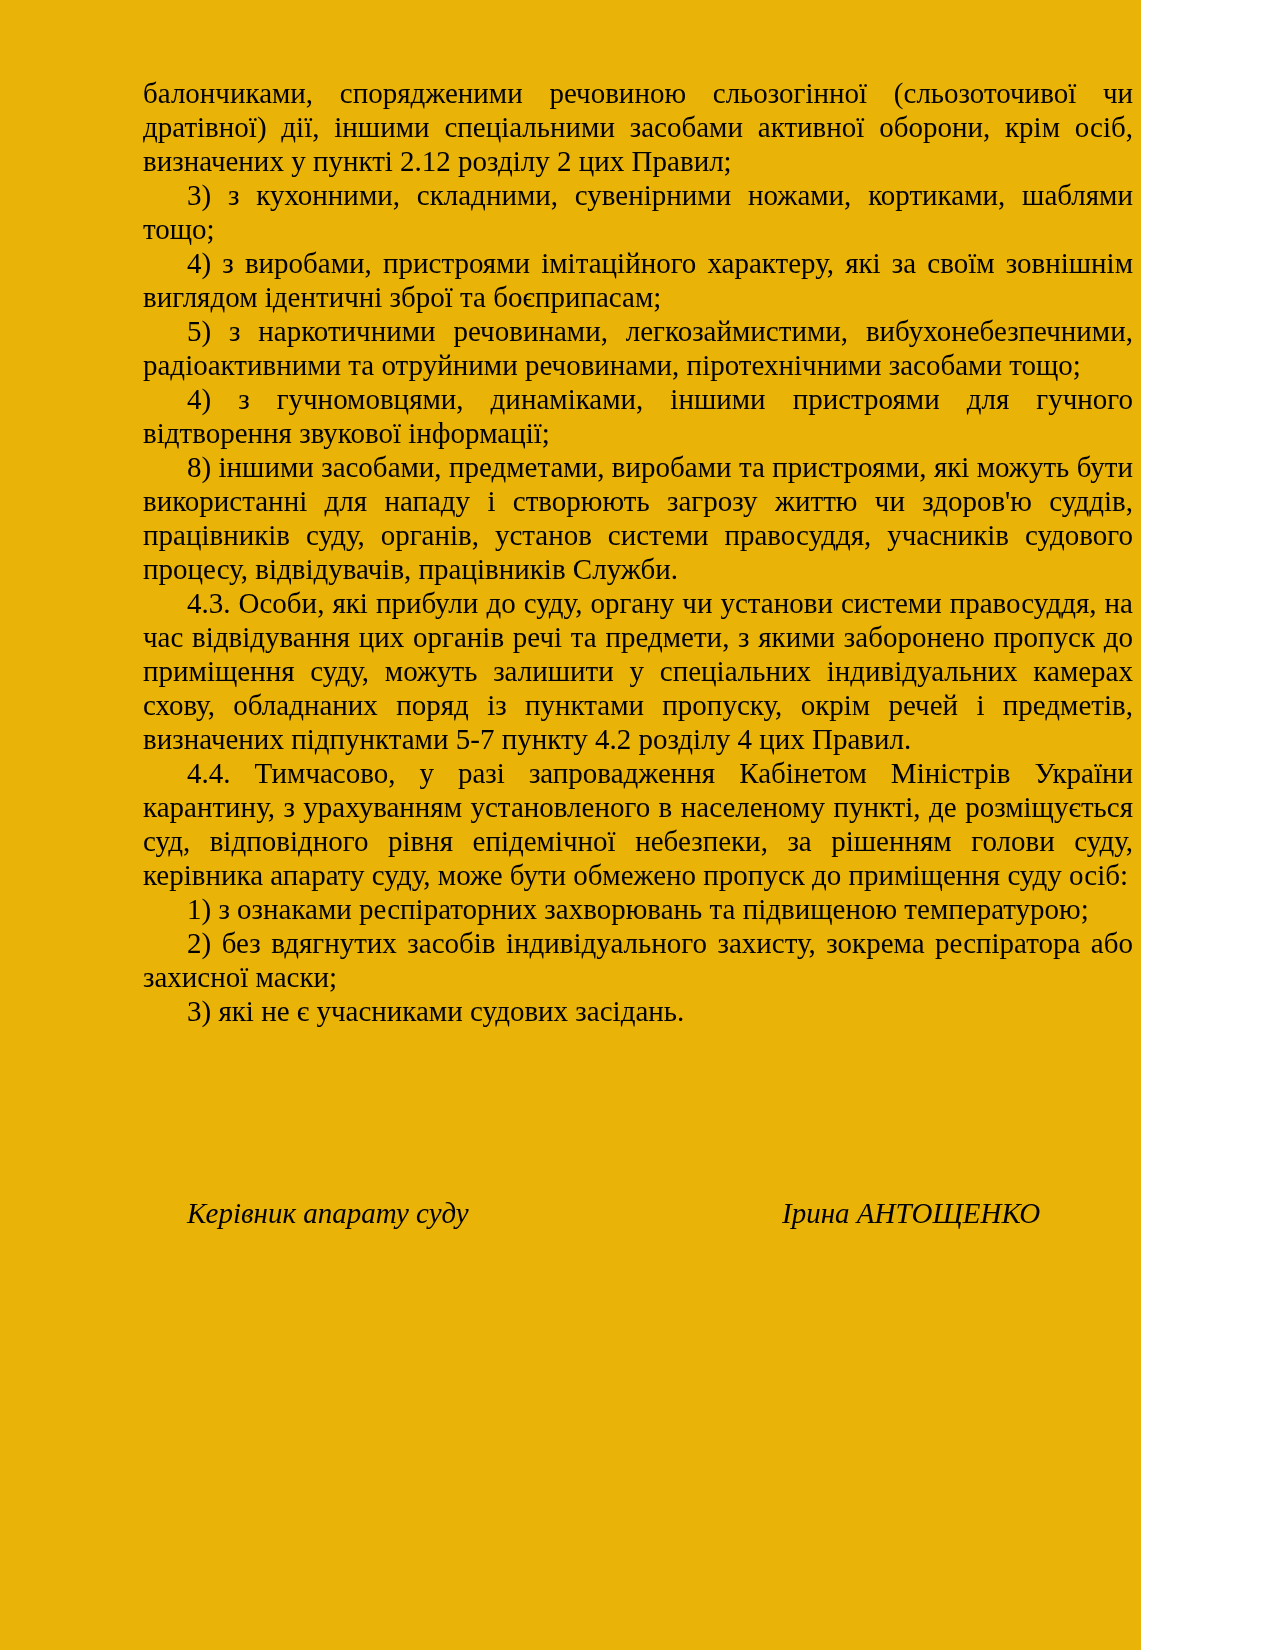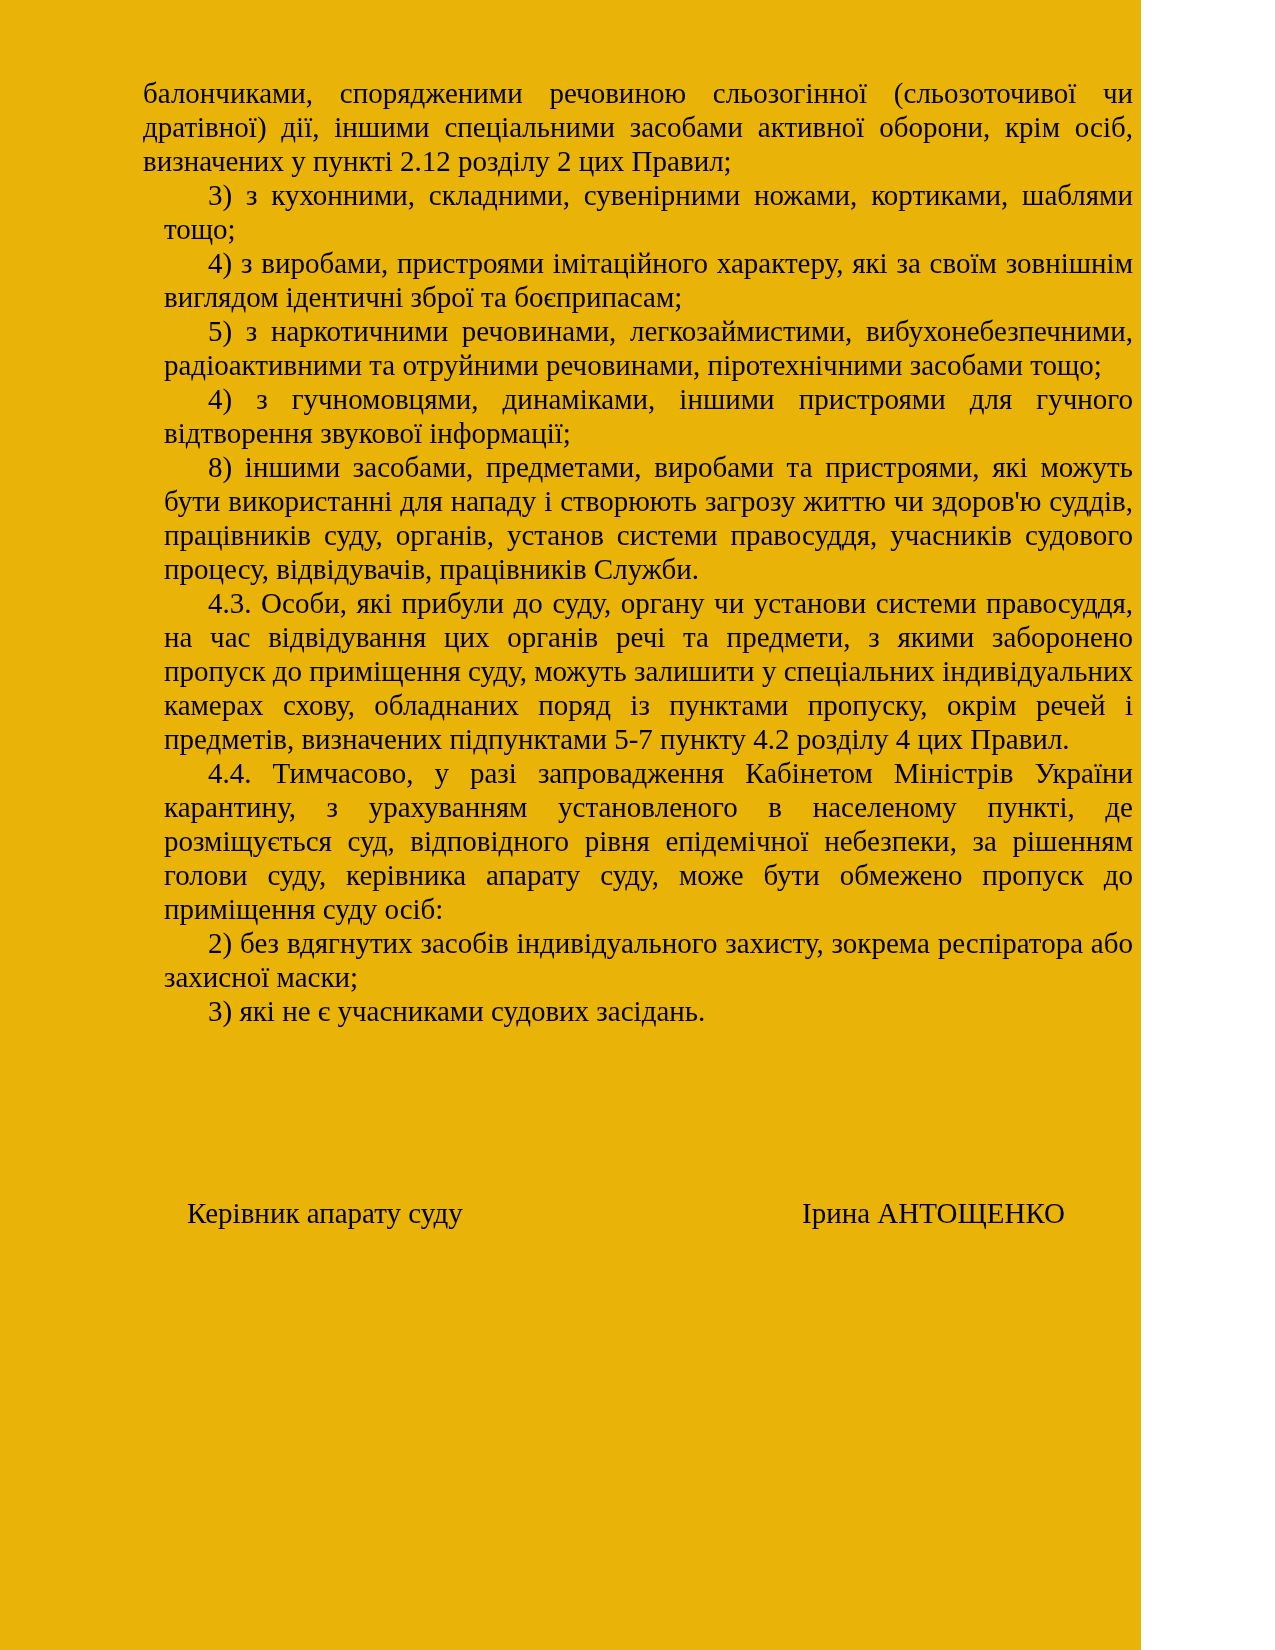--- a/index.html
+++ b/index.html
@@ -30,58 +30,59 @@
     line-height: 34px;
     text-align: justify;
     text-align-last: left;
   }
   p.para {
     margin: 0;
     padding: 0;
   }
   p.ind {
     text-indent: 44px;
-    margin-left: 21px;
   }
   .signature {
     position: absolute;
     left: 143px;
     top: 1196px;
     width: 990px;
     height: 40px;
     font-size: 29px;
     line-height: 34px;
+    font-style: italic;
   }
   .sig-role {
     position: absolute;
     left: 44px;
     top: 0;
     white-space: nowrap;
   }
   .sig-name {
     position: absolute;
-    left: 659px;
+    left: 639px;
     top: 0;
     white-space: nowrap;
   }
 </style>
 </head>
 <body>
 
 <div class="page">
 
   <div class="text-block">
     <p class="para">балончиками, спорядженими речовиною сльозогінної (сльозоточивої чи дратівної) дії, іншими спеціальними засобами активної оборони, крім осіб, визначених у пункті 2.12 розділу 2 цих Правил;</p>
     <p class="para ind">3) з кухонними, складними, сувенірними ножами, кортиками, шаблями тощо;</p>
     <p class="para ind">4) з виробами, пристроями імітаційного характеру, які за своїм зовнішнім виглядом ідентичні зброї та боєприпасам;</p>
     <p class="para ind">5) з наркотичними речовинами, легкозаймистими, вибухонебезпечними, радіоактивними та отруйними речовинами, піротехнічними засобами тощо;</p>
     <p class="para ind">4) з гучномовцями, динаміками, іншими пристроями для гучного відтворення звукової інформації;</p>
     <p class="para ind">8) іншими засобами, предметами, виробами та пристроями, які можуть бути використанні для нападу і створюють загрозу життю чи здоров'ю суддів, працівників суду, органів, установ системи правосуддя, учасників судового процесу, відвідувачів, працівників Служби.</p>
     <p class="para ind">4.3. Особи, які прибули до суду, органу чи установи системи правосуддя, на час відвідування цих органів речі та предмети, з якими заборонено пропуск до приміщення суду, можуть залишити у спеціальних індивідуальних камерах схову, обладнаних поряд із пунктами пропуску, окрім речей і предметів, визначених підпунктами 5-7 пункту 4.2 розділу 4 цих Правил.</p>
     <p class="para ind">4.4. Тимчасово, у разі запровадження Кабінетом Міністрів України карантину, з урахуванням установленого в населеному пункті, де розміщується суд, відповідного рівня епідемічної небезпеки, за рішенням голови суду, керівника апарату суду, може бути обмежено пропуск до приміщення суду осіб:</p>
+    <p class="para ind">1) з ознаками респіраторних захворювань та підвищеною температурою;</p>
     <p class="para ind">2) без вдягнутих засобів індивідуального захисту, зокрема респіратора або захисної маски;</p>
     <p class="para ind">3) які не є учасниками судових засідань.</p>
   </div>
 
   <div class="signature">
     <span class="sig-role">Керівник апарату суду</span>
     <span class="sig-name">Ірина АНТОЩЕНКО</span>
   </div>
 
 </div>

